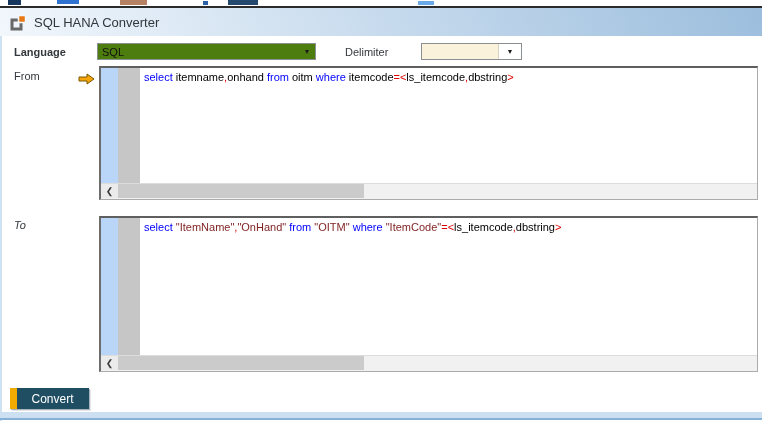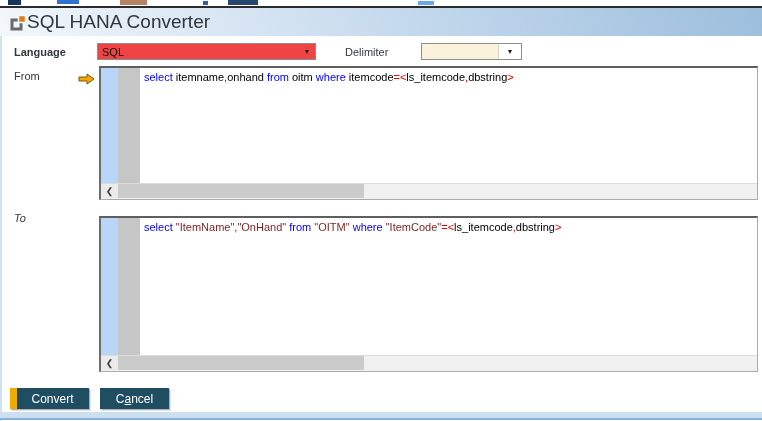--- a/index.html
+++ b/index.html
@@ -19,36 +19,36 @@
   .frag.f6{left:418px;width:16px;background:#6aa9e8;height:4px;top:1px;}
   .top-line{position:absolute;left:0;top:6px;width:762px;height:2px;background:#2b2b2b;}
 
   
   .titlebar{
     position:absolute;left:0;top:8px;width:762px;height:28px;
     background:linear-gradient(245deg,#9cbedd 0%,#c3d8ec 45%,#f2f7fc 100%);
     display:flex;align-items:center;
   }
   .win-icon{position:relative;width:17px;height:17px;margin-left:10px;flex:0 0 auto;}
-  .title-text{font-size:19px;color:#30363b;}
+  .title-text{margin-left:7px;font-size:13px;color:#30363b;}
 
   
   .win-border-left{position:absolute;left:0;top:36px;width:2px;height:385px;background:#cfe2f2;}
   .bottom-band{position:absolute;left:0;top:412px;width:762px;height:6px;background:#cde0f1;}
   .bottom-line{position:absolute;left:0;top:418px;width:762px;height:2px;background:#86b0d8;}
 
   
   .lbl{position:absolute;font-size:11px;color:#33383d;}
   .lbl-language{left:14px;top:46px;font-weight:bold;}
   .lbl-delimiter{left:345px;top:46px;}
   .lbl-from{left:14px;top:70px;}
-  .lbl-to{left:14px;top:212px;font-style:italic;}
+  .lbl-to{left:14px;top:219px;font-style:italic;}
 
   
-  .combo{position:absolute;height:17px;border:1px solid #8a8f94;background:#ef4444;
+  .combo{position:absolute;height:17px;border:1px solid #8a8f94;background:#4d7c0f;
          display:flex;align-items:center;font-size:11px;color:#111;box-sizing:border-box;}
   .combo-language{left:97px;top:43px;width:219px;}
   .combo-delimiter{left:421px;top:43px;width:101px;background:var(--delimiter_bg,#fbf2dc);}
   .combo .val{flex:1;padding-left:4px;white-space:nowrap;overflow:hidden;}
   .combo .arrow{flex:0 0 16px;text-align:center;font-size:7px;color:#1c1c1c;line-height:15px;}
   .combo-delimiter .btn{flex:0 0 22px;height:100%;background:#ffffff;border-left:1px solid #d8d2c2;
          display:flex;align-items:center;justify-content:center;}
   .combo-delimiter .btn .arrow{flex:none;}
 
   
@@ -158,19 +158,16 @@
     <div class="sbtn">❮</div>
     <div class="thumb"></div>
   </div>
 </div>
 
 <div class="btn-bar">
   <div class="b1-btn btn-convert">
     <span class="default-stripe"></span>
     <span>Convert</span>
   </div>
-  <div class="b1-btn btn-cancel">
-    <span><span>C</span><span class="u">a</span><span>ncel</span></span>
-  </div>
 </div>
 
 <div class="bottom-band"></div>
 <div class="bottom-line"></div>
 
 </body></html>

